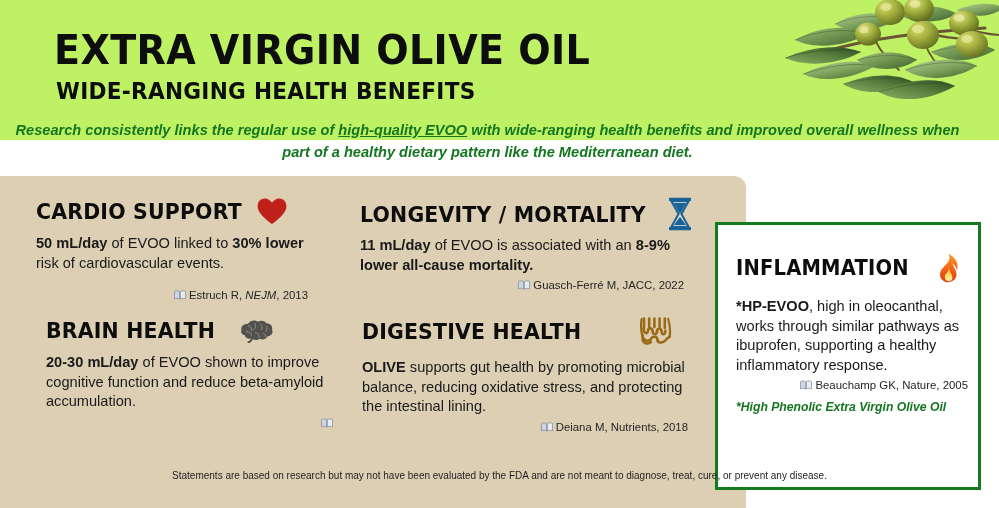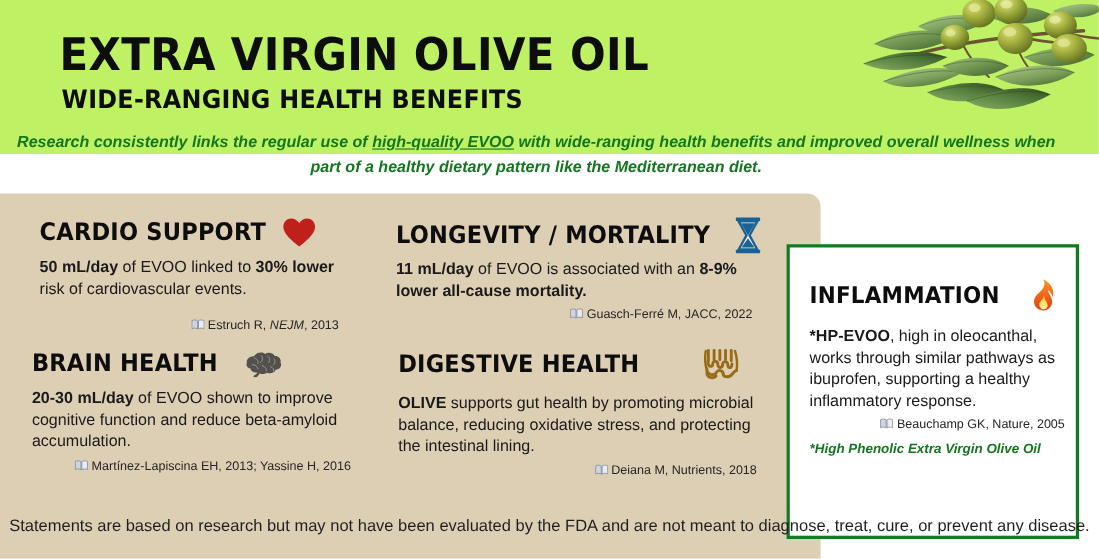--- a/index.html
+++ b/index.html
@@ -128,21 +128,21 @@
   .cite i { font-style: italic; }
 
   #card-cardio    { left: 36px;  top: 198px; width: 300px; }
   #card-cardio .card-body   { margin-top: 9px; width: 272px; }
   #card-cardio .cite        { margin-top: 16px; width: 272px; }
 
   #card-longevity { left: 360px; top: 197px; width: 330px; }
   #card-longevity .card-body{ margin-top: 5px; width: 324px; }
   #card-longevity .cite     { margin-top: 4px; width: 324px; }
 
-  #card-brain     { left: 29px;  top: 318px; width: 300px; }
+  #card-brain     { left: 46px;  top: 318px; width: 300px; }
   #card-brain .card-body    { margin-top: 10px; width: 290px; }
   #card-brain .cite         { margin-top: 5px; width: 290px; }
 
   #card-digestive { left: 362px; top: 316px; width: 330px; }
   #card-digestive .card-body{ margin-top: 12px; width: 326px; }
   #card-digestive .cite     { margin-top: 4px; width: 326px; }
 
   
   #card-inflammation {
     position: absolute;
@@ -172,21 +172,21 @@
   .icon { display: inline-block; line-height: 0; }
 
   
   #disclaimer {
     position: absolute;
     left: 0;
     top: 470px;
     width: 999px;
     text-align: center;
     font-family: "Liberation Sans", sans-serif;
-    font-size: 15px;
+    font-size: 10px;
     color: #1f1f1f;
   }
 </style>
 </head>
 <body>
 
 <div id="header">
 
   <h1 id="main-title">EXTRA VIRGIN OLIVE OIL</h1>
 
@@ -338,21 +338,21 @@
         <path d="M12 19.4 C11.6 21.4 10.2 22.8 8.6 23.2" stroke="#52514d" stroke-width="2.2" fill="none" stroke-linecap="round"></path>
       </svg>
     </span>
   </div>
   <div class="card-body"><b>20-30 mL/day</b><span> of EVOO shown to improve cognitive function and reduce beta-amyloid accumulation.</span></div>
   <div class="cite"><span class="bk">
       <svg width="12" height="10" viewBox="0 0 12 10">
           <path d="M0.5 1.5 C2 0.6 4.4 0.7 5.6 1.7 L5.6 9.1 C4.4 8.1 2 8 0.5 8.9 Z" fill="#cfd6e2" stroke="#7d8796" stroke-width="0.7"></path>
           <path d="M11.5 1.5 C10 0.6 7.6 0.7 6.4 1.7 L6.4 9.1 C7.6 8.1 10 8 11.5 8.9 Z" fill="#e8edf5" stroke="#7d8796" stroke-width="0.7"></path>
         </svg>
-    </span><span>Martínez-Lapiscina EH, 2013; Yassine H, 2016</span></div>
+    </span></div>
 </div>
 
 <div class="card" id="card-digestive">
   <div class="card-head">
     <span class="card-title">DIGESTIVE HEALTH</span>
     <span class="icon" style="margin-left:42px">
       <svg width="32" height="30" viewBox="0 0 32 30">
         <g fill="none" stroke="#9a6b16" stroke-width="2.6" stroke-linecap="round">
           <path d="M4 2.5 L4 12"></path>
             <path d="M9.2 2.5 L9.2 11"></path>

